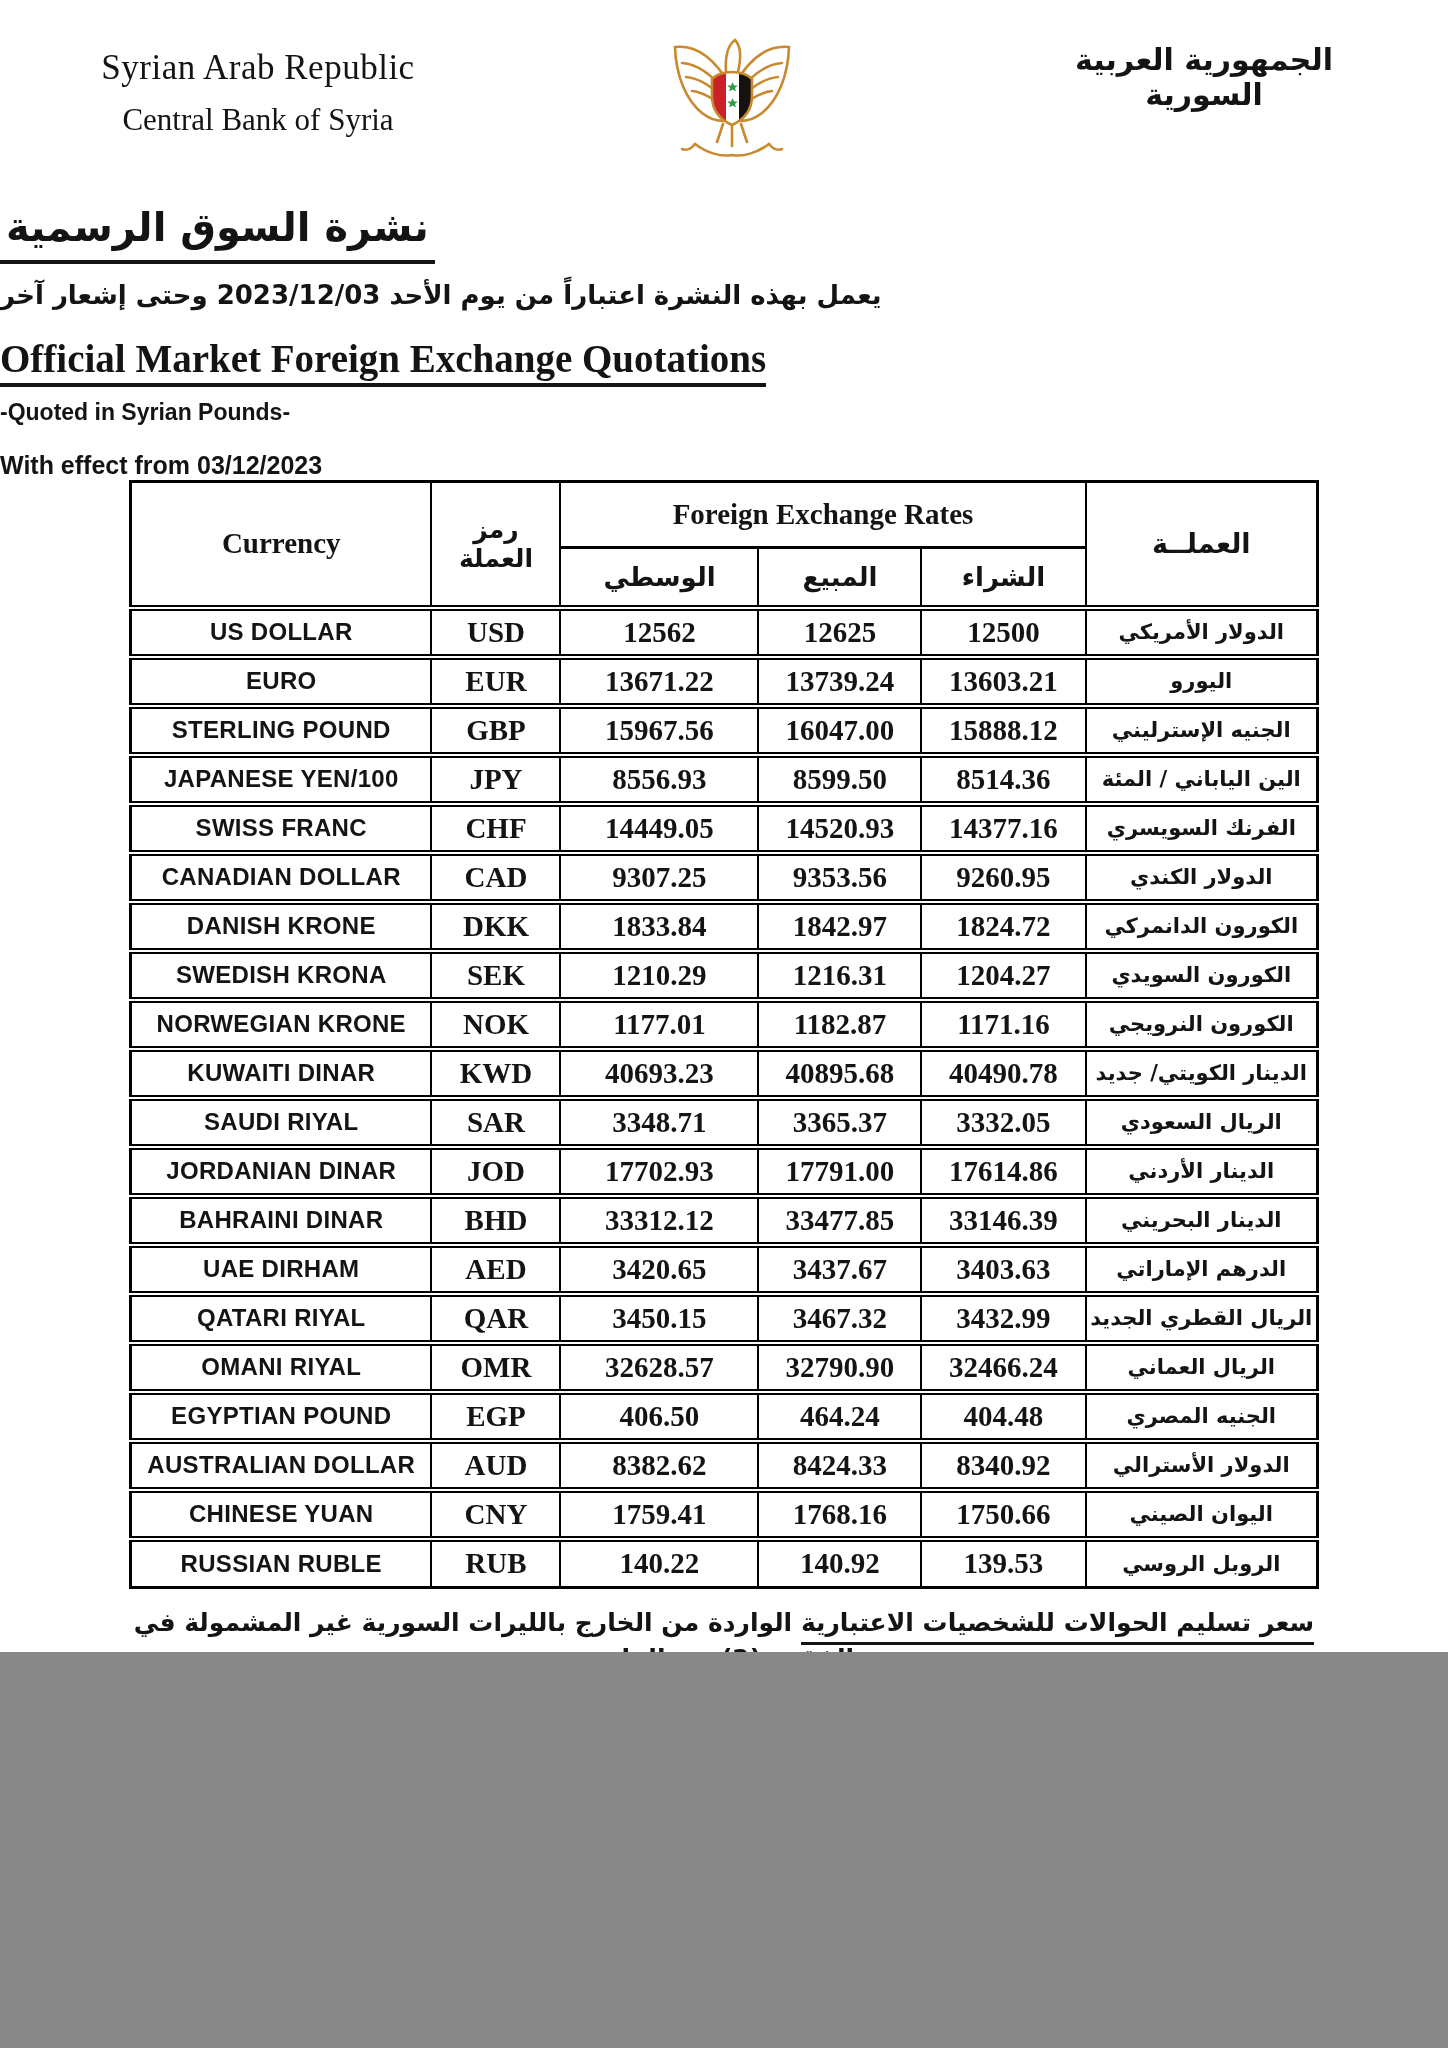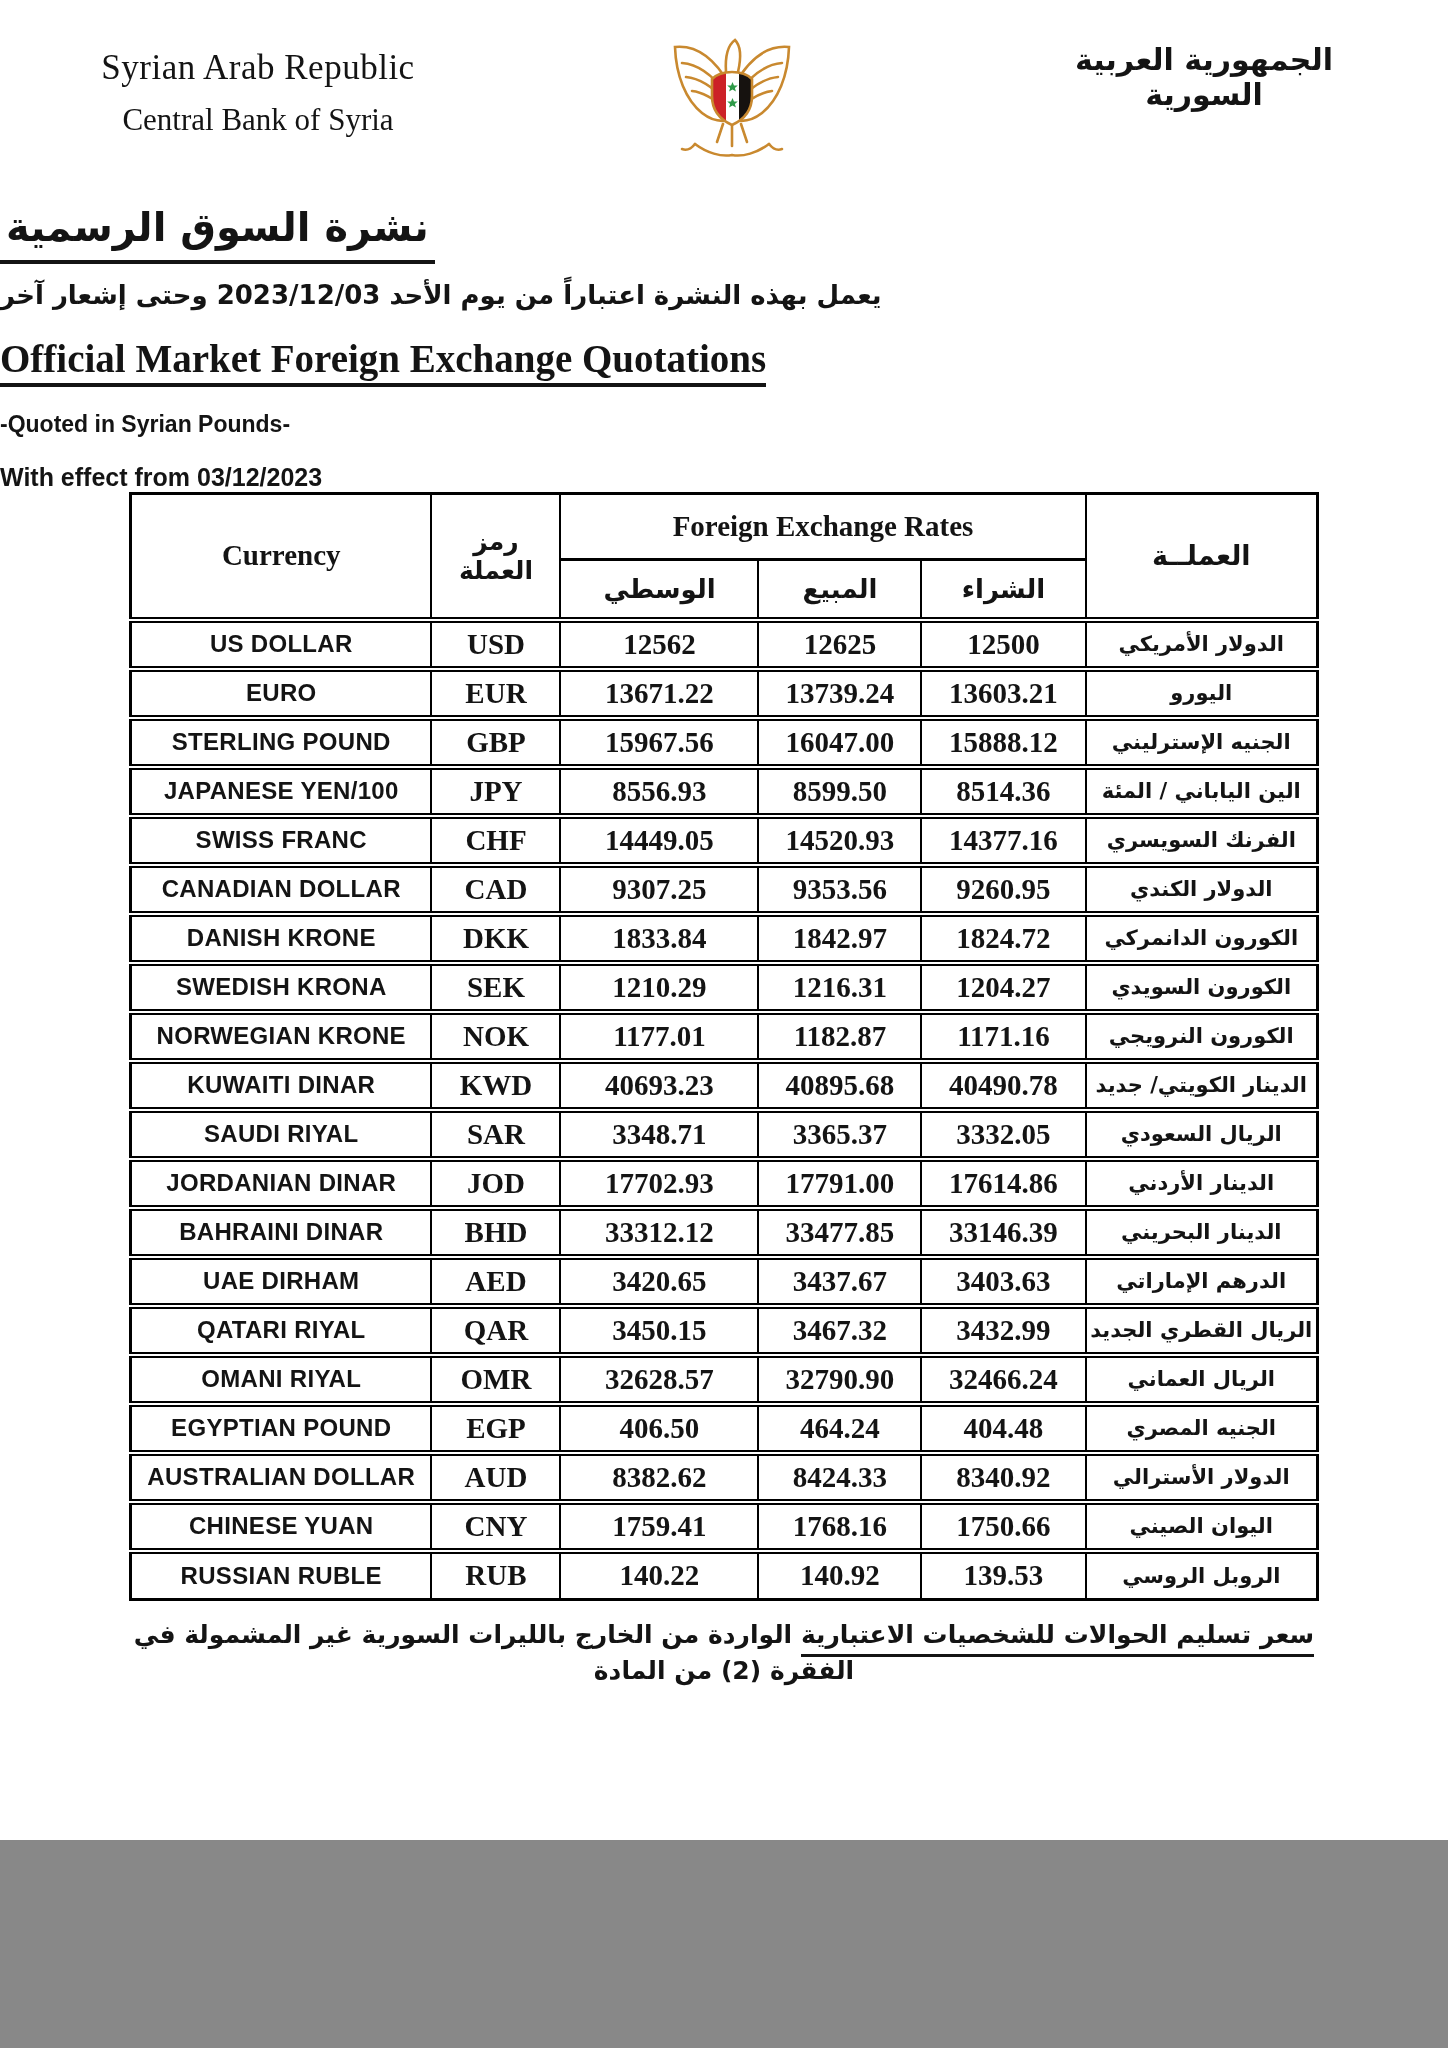--- a/index.html
+++ b/index.html
@@ -1,18 +1,18 @@
 <!DOCTYPE html>
 <html lang="ar"><head>
 <meta charset="utf-8">
 <style>
   * { margin:0; padding:0; box-sizing:border-box; }
   body { background:#888; }
   .page {
-    position:relative; width:1448px; height:1840px; margin:0 auto;
+    position:relative; width:1448px; height:1652px; margin:0 auto;
     background:#ffffff; color:#141414; overflow:hidden;
     font-family:"Liberation Serif","DejaVu Serif",serif;
   }
   .serif { font-family:"Liberation Serif","DejaVu Serif",serif; }
   .sans  { font-family:"Liberation Sans","DejaVu Sans",sans-serif; }
   .ar    { font-family:"DejaVu Sans",sans-serif; }
 
   
   .masthead { display:flex; justify-content:space-between; align-items:flex-start; padding:30px 60px 0 72px; height:178px; }
   .org-en { text-align:center; padding-top:18px; width:372px; }
@@ -23,21 +23,21 @@
   .org-ar .l1 { font-size:30px; }
   .org-ar .l2 { font-size:36px; margin-top:10px; }
 
   
   .titles { text-align:left; }
   .ar-title { margin-top:26px; }
   .ar-title span { font-size:40px; font-weight:bold; border-bottom:4px solid #141414; padding:0 6px 10px; }
   .ar-subtitle { margin-top:30px; font-size:26px; font-weight:bold; }
   .en-title { margin-top:26px; }
   .en-title span { font-size:39px; font-weight:bold; border-bottom:4px solid #141414; padding-bottom:3px; }
-  .quoted { margin-top:30px; font-size:23px; font-weight:bold; }
+  .quoted { margin-top:18px; font-size:23px; font-weight:bold; }
   .effect { margin-top:25px; font-size:25px; font-weight:bold; }
 
   
   .bulletin-row { width:1190px; margin:26px auto 6px; display:flex; justify-content:space-between; align-items:flex-end; }
   .bulletin-en { font-size:25px; font-weight:bold; }
   .bulletin-ar { font-size:24px; font-weight:bold; }
 
   
   table.fx { width:1190px; margin:0 auto; border-collapse:collapse; table-layout:fixed; border:3px solid #000; }
   table.fx th, table.fx td { border-left:2px solid #000; border-right:2px solid #000; text-align:center; vertical-align:middle; padding:0; }

